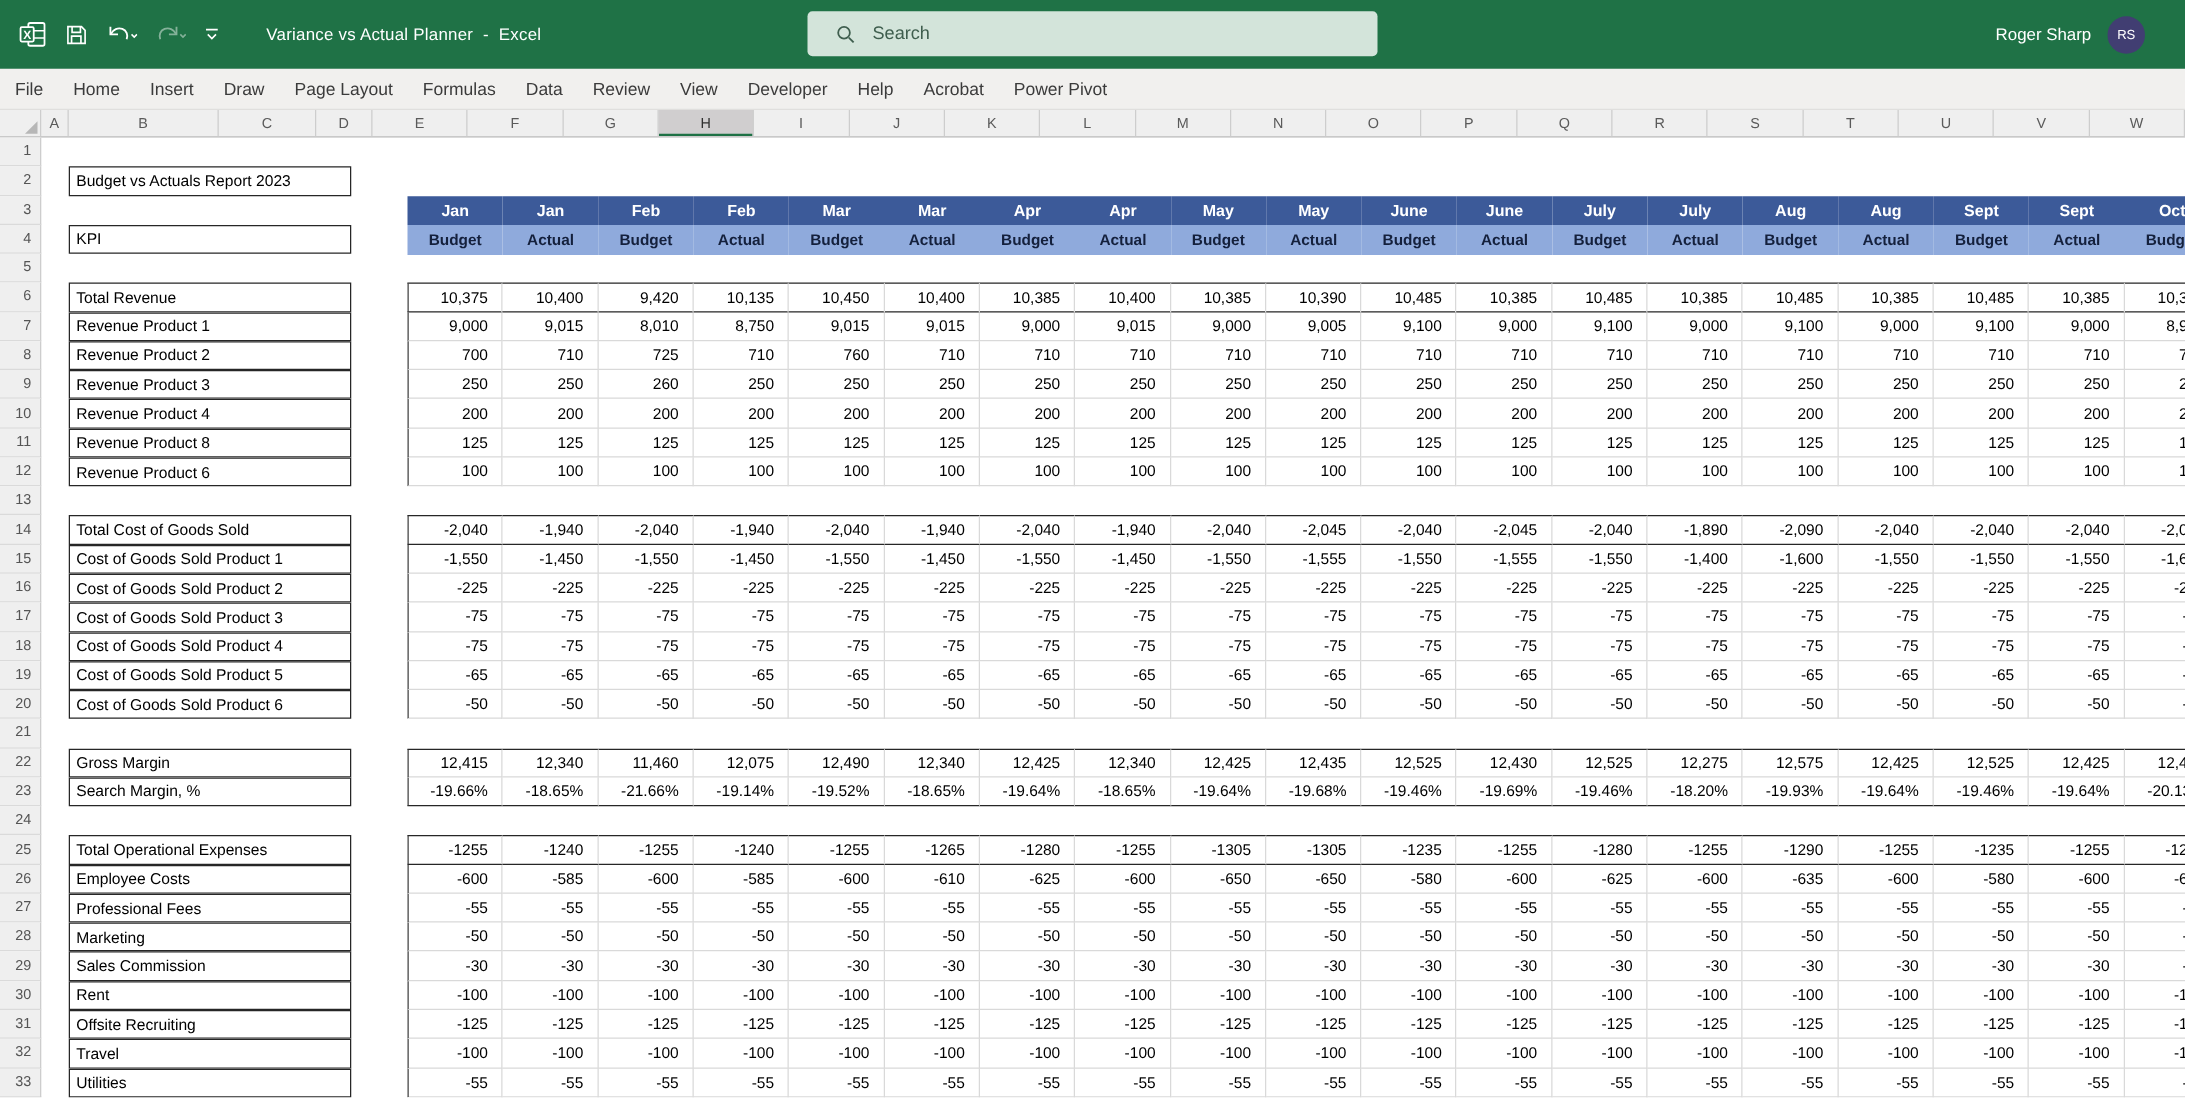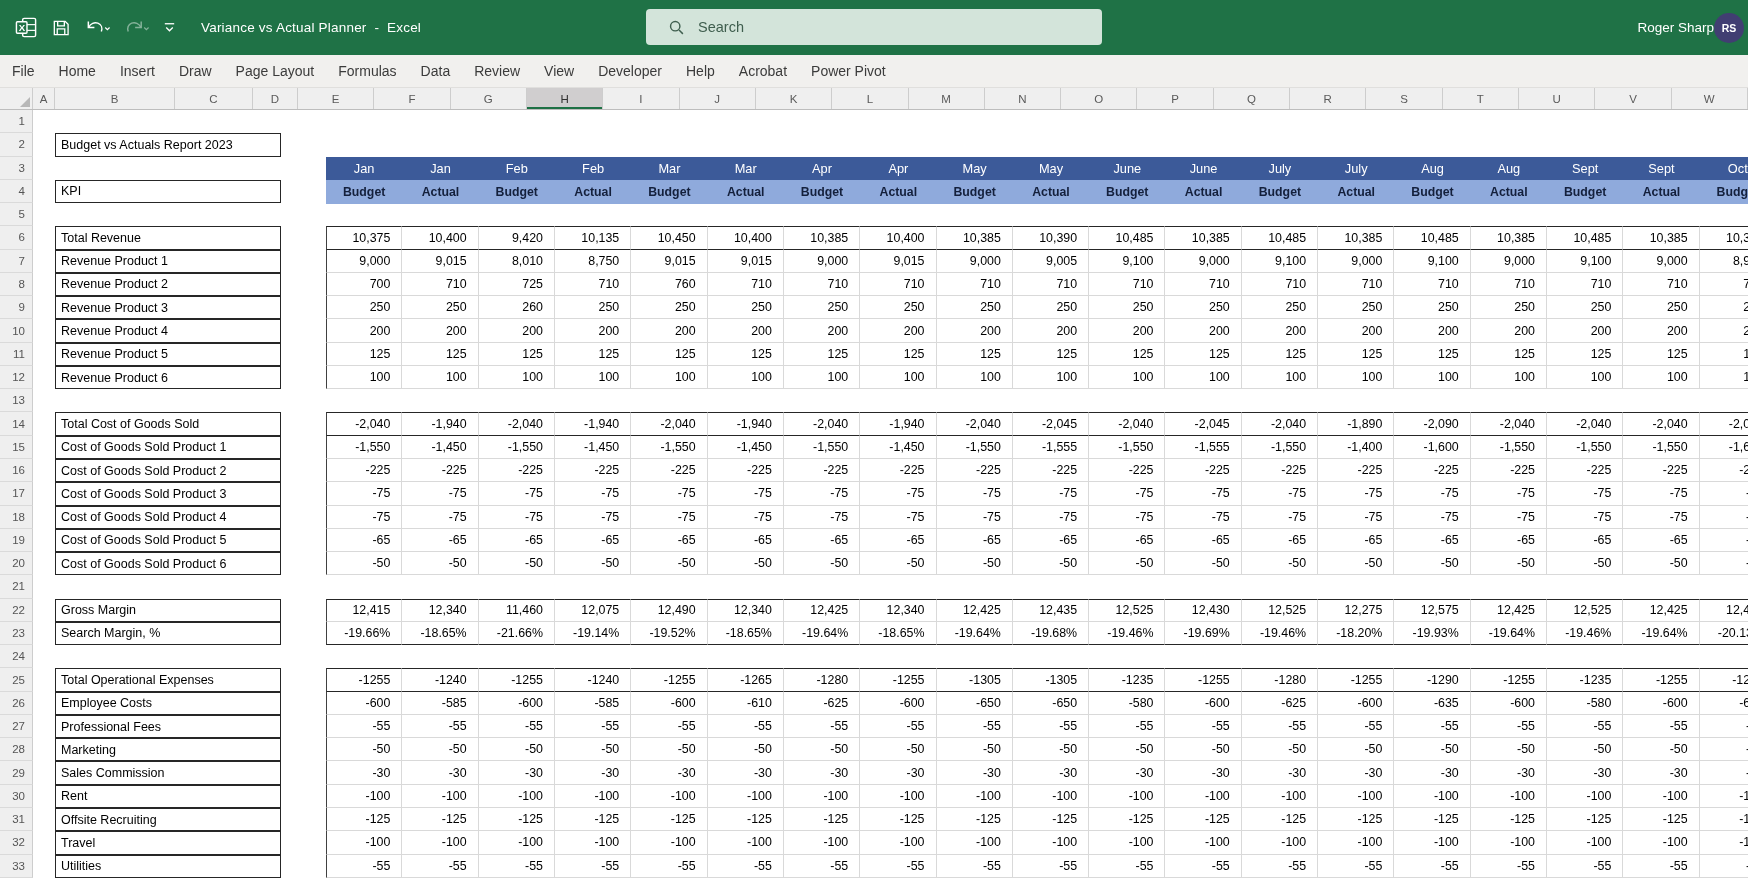--- a/index.html
+++ b/index.html
@@ -4,28 +4,28 @@
 <style>
   html,body{margin:0;padding:0}
   body{width:1748px;height:878px;overflow:hidden;background:#fff;
        font-family:"Liberation Sans",sans-serif;position:relative}
 
   
   .titlebar{position:relative;height:55px;background:#1f7246;display:flex;align-items:center;color:#fff}
   .qat{display:flex;align-items:center;gap:13px;margin-left:15px}
   .icon-btn{display:flex;align-items:center;justify-content:center;cursor:pointer}
   .dim{opacity:.45}
-  .doc-title{margin-left:24px;font-size:13.5px;letter-spacing:.2px;white-space:pre}
+  .doc-title{margin-left:36px;font-size:13.5px;letter-spacing:.2px;white-space:pre}
   .searchbox{position:absolute;left:646px;top:9px;width:456px;height:36px;background:#d3e4da;
              border-radius:4px;display:flex;align-items:center;padding-left:22px;box-sizing:border-box;gap:13px;cursor:text}
   .searchbox .stext{color:#3f5e4e;font-size:14.5px}
-  .user{position:absolute;right:4px;top:0;height:55px;display:flex;align-items:center;cursor:pointer}
+  .user{position:absolute;right:32px;top:0;height:55px;display:flex;align-items:center;gap:13px;cursor:pointer}
   .uname{font-size:13.5px}
   .avatar{width:30px;height:30px;border-radius:50%;background:#413e72;display:flex;align-items:center;
-          justify-content:center;font-size:10.5px;font-weight:700;color:#fff}
+          justify-content:center;font-size:10.5px;font-weight:400;color:#fff}
 
   
   .ribbon{height:33px;background:#f1f0ee;display:flex;align-items:flex-start;
           border-bottom:1px solid #e0dfdd;box-sizing:border-box}
   .rtab{padding:0 12px;font-size:14px;color:#3b3b3b;height:100%;display:flex;align-items:center;cursor:pointer}
 
   
   .colheads{display:flex;height:22px;background:#efefef;border-bottom:1px solid #bdbdbd;box-sizing:border-box}
   .corner{width:33px;height:100%;border-right:1px solid #cdcdcd;box-sizing:border-box;position:relative;cursor:pointer}
   .corner .tri{position:absolute;right:2px;bottom:2px;width:0;height:0;
@@ -45,21 +45,21 @@
   .dcol{width:45px;flex:none;cursor:cell}
   .fill{flex:1;cursor:cell}
   .lbox{position:absolute;left:0;right:0;top:0;bottom:0;border:1px solid #262626;background:#fff;
         display:flex;align-items:center;padding-left:5px;font-size:12.5px;color:#000;box-sizing:border-box;cursor:cell}
   .vcell{width:76.32px;flex:none;box-sizing:border-box;display:flex;align-items:center;justify-content:flex-end;
          padding-right:11px;font-size:12.4px;color:#000;border-right:1px solid #d9d9d9;cursor:cell;white-space:nowrap}
   .vcell.first{border-left:1px solid #404040}
   .bt-d{border-top:1px solid #262626}
   .bb-d{border-bottom:1px solid #262626}
   .bb-l{border-bottom:1px solid #d9d9d9}
-  .m{background:#3c5a99;color:#fff;justify-content:center;padding:0;font-weight:400;font-size:12.8px;border:none}
+  .m{background:#3c5a99;color:#fff;justify-content:center;padding:0;font-weight:700;font-size:12.8px;border:none}
   .s{background:#8faadc;color:#14203c;justify-content:center;padding:12px;font-weight:600;font-size:12.3px;border:none}
 </style>
 </head>
 <body>
 
 <div class="titlebar">
   <div class="qat">
     <span class="icon-btn">
       <svg width="23" height="23" viewBox="0 0 24 24">
         <rect x="8" y="2.5" width="13.5" height="19" rx="1.5" fill="none" stroke="#fff" stroke-width="1.5"></rect>
@@ -365,21 +365,21 @@
       <div class="vcell bb-l">200</div>
       <div class="vcell bb-l">200</div>
       <div class="vcell bb-l">200</div>
       <div class="vcell bb-l">200</div>
       <div class="vcell bb-l">200</div>
     </div>
     <div class="grow">
       <div class="rnum">11</div>
       <div class="acol"></div>
       <div class="bc">
-        <div class="lbox">Revenue Product 5</div>
+        <div class="lbox">Revenue Product 8</div>
       </div>
       <div class="dcol"></div>
       <div class="vcell bb-l first">125</div>
       <div class="vcell bb-l">125</div>
       <div class="vcell bb-l">125</div>
       <div class="vcell bb-l">125</div>
       <div class="vcell bb-l">125</div>
       <div class="vcell bb-l">125</div>
       <div class="vcell bb-l">125</div>
       <div class="vcell bb-l">125</div>

